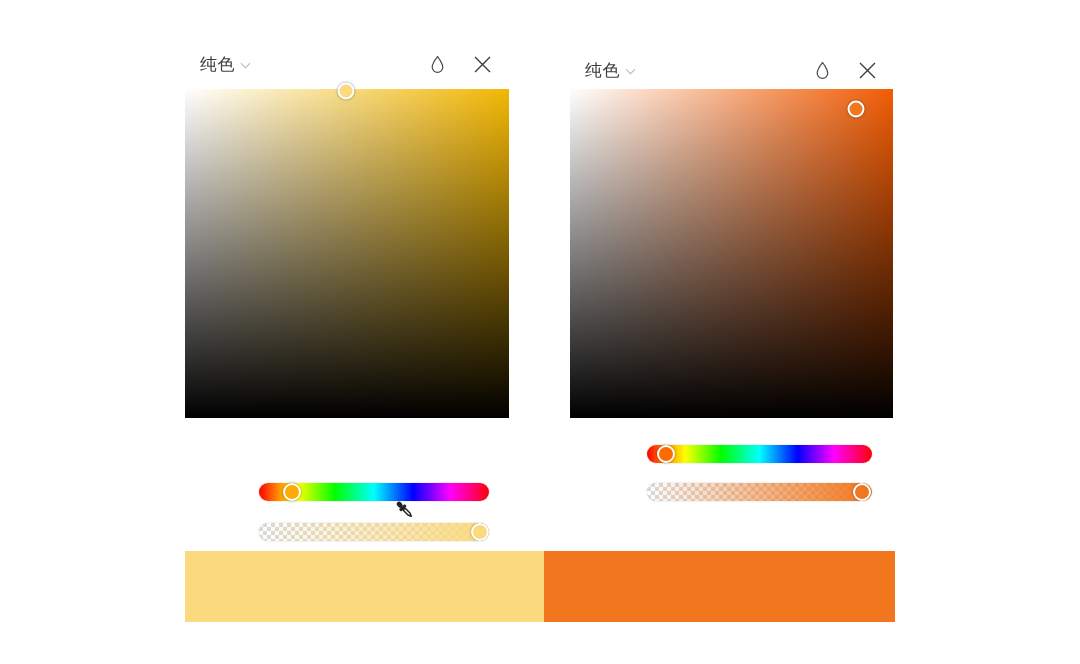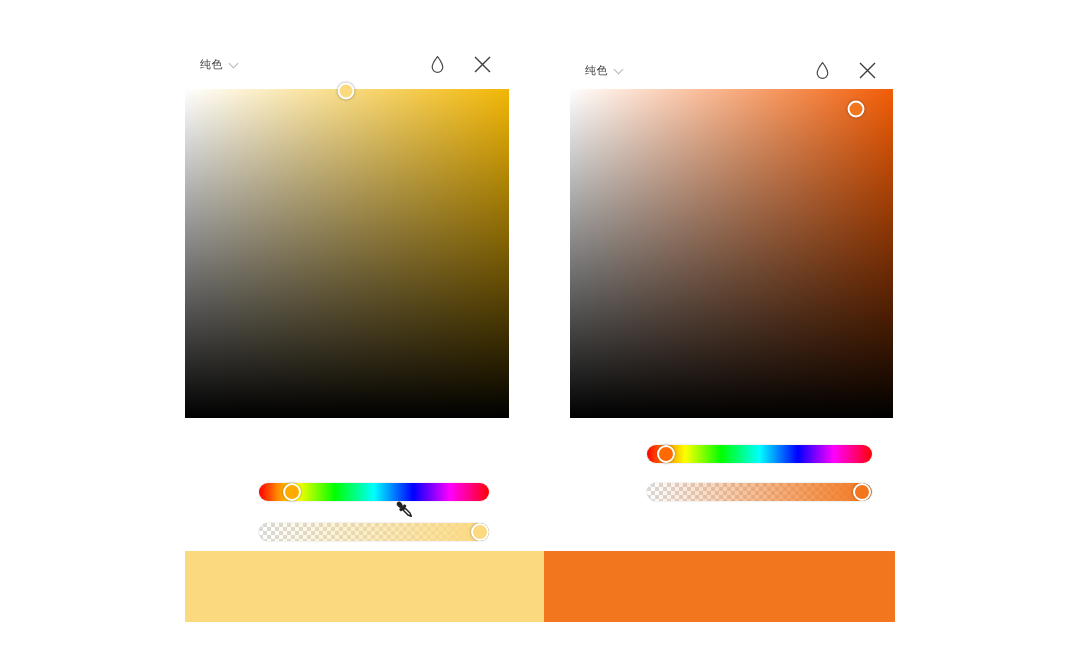--- a/index.html
+++ b/index.html
@@ -31,21 +31,21 @@
     align-items: center;
   }
   .mode-select {
     display: flex;
     align-items: center;
     gap: 7px;
     cursor: pointer;
     user-select: none;
   }
   .mode-label {
-    font-size: 11px;
+    font-size: 17px;
     color: #3c3c3c;
     letter-spacing: 0.5px;
     line-height: 1;
   }
   .chevron-down {
     display: inline-block;
     width: 9px;
     height: 9px;
     position: relative;
     top: -1px;

